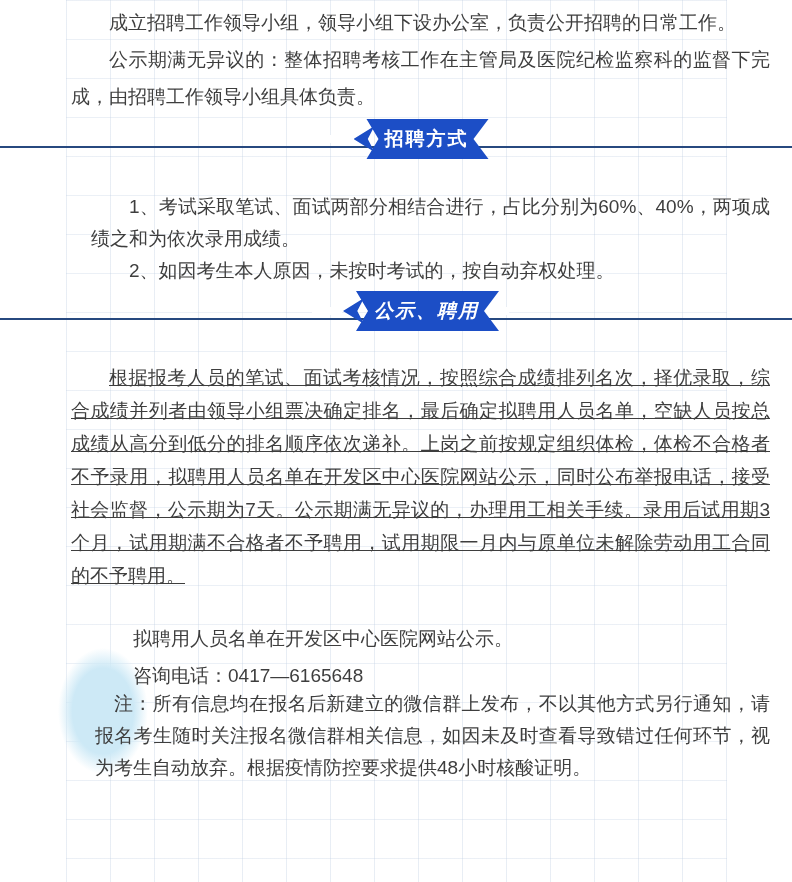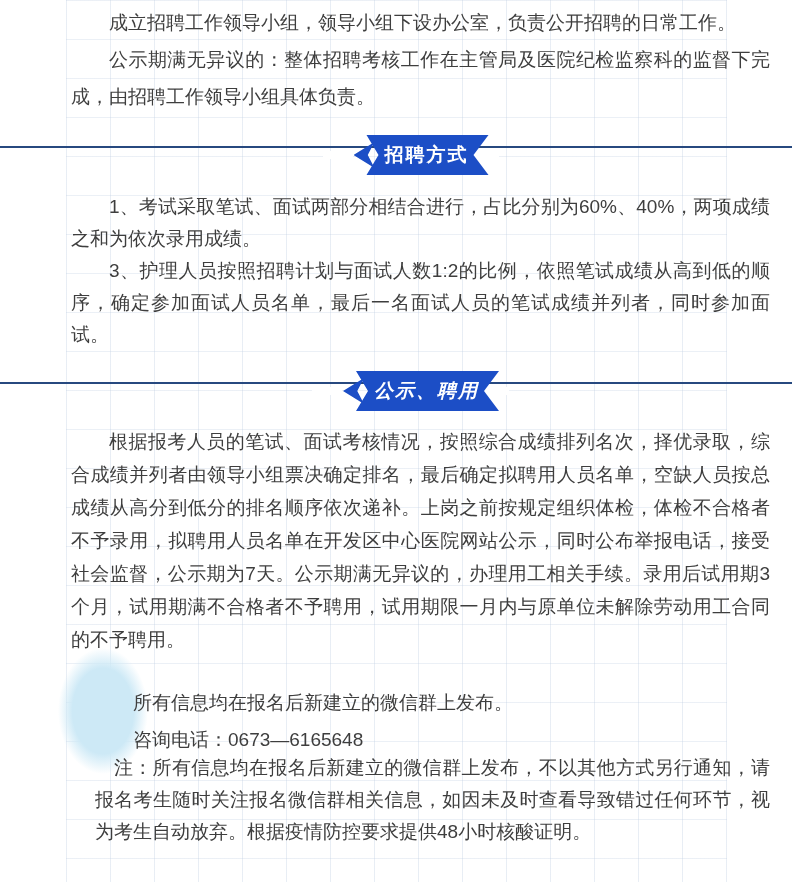--- a/index.html
+++ b/index.html
@@ -28,26 +28,26 @@
     border-radius:50%;
     pointer-events:none;
   }
   .content{
     position:absolute;inset:0;
     padding:4px 64px 0 71px;
     font-size:19px;
     line-height:37px;
   }
   .content p{margin:0;text-indent:2em;text-align:justify;}
-  .items p{line-height:32px;}
-  .para7{line-height:33px;margin-top:6px !important;}
+  .items p{line-height:32px;margin-left:20px;}
+  .para7{line-height:33px;margin-top:6px !important;text-decoration:underline;}
   
   .ribbon-row{
     position:relative;height:56px;
-    display:flex;justify-content:center;align-items:flex-end;
+    display:flex;justify-content:center;align-items:flex-start;
   }
   .ribbon-row.first{margin:4px 0 16px;}
   .ribbon-row.second{margin:4px 0 14px;font-style:italic;}
   .divider-line{
     position:absolute;left:-71px;right:-64px;top:50%;height:2px;margin-top:-1px;
     background:#27497f;
   }
   .ribbon-wrap{position:relative;z-index:2;}
   
   .ribbon-wrap::before{
@@ -91,36 +91,36 @@
     <div class="ribbon-row first">
       <div class="divider-line"></div>
       <div class="ribbon-wrap">
         <span class="ribbon-tip"></span>
         <span class="ribbon">招聘方式</span>
       </div>
     </div>
 
     <div class="items">
       <p>1、考试采取笔试、面试两部分相结合进行，占比分别为60%、40%，两项成绩之和为依次录用成绩。</p>
-      <p>3、护理人员按照招聘计划与面试人数1:2的比例，依照笔试成绩从高到低的顺序，确定参加面试人员名单，最后一名面试人员的笔试成绩并列者，同时参加面试。</p>
+      <p>2、如因考生本人原因，未按时考试的，按自动弃权处理。</p>
     </div>
 
     <div class="ribbon-row second">
       <div class="divider-line"></div>
       <div class="ribbon-wrap">
         <span class="ribbon-tip"></span>
         <span class="ribbon">公示、聘用</span>
       </div>
     </div>
 
     <p class="para7">根据报考人员的笔试、面试考核情况，按照综合成绩排列名次，择优录取，综合成绩并列者由领导小组票决确定排名，最后确定拟聘用人员名单，空缺人员按总成绩从高分到低分的排名顺序依次递补。上岗之前按规定组织体检，体检不合格者不予录用，拟聘用人员名单在开发区中心医院网站公示，同时公布举报电话，接受社会监督，公示期为7天。公示期满无异议的，办理用工相关手续。录用后试用期3个月，试用期满不合格者不予聘用，试用期限一月内与原单位未解除劳动用工合同的不予聘用。</p>
 
     <div class="footer-contact">
-      <p>所有信息均在报名后新建立的微信群上发布。</p>
-      <p>咨询电话：0673—6165648</p>
+      <p>拟聘用人员名单在开发区中心医院网站公示。</p>
+      <p>咨询电话：0417—6165648</p>
     </div>
 
     <div class="footer-note">
       <p>注：所有信息均在报名后新建立的微信群上发布，不以其他方式另行通知，请报名考生随时关注报名微信群相关信息，如因未及时查看导致错过任何环节，视为考生自动放弃。根据疫情防控要求提供48小时核酸证明。</p>
     </div>
 
   </div>
 </div>
 
 </body></html>

